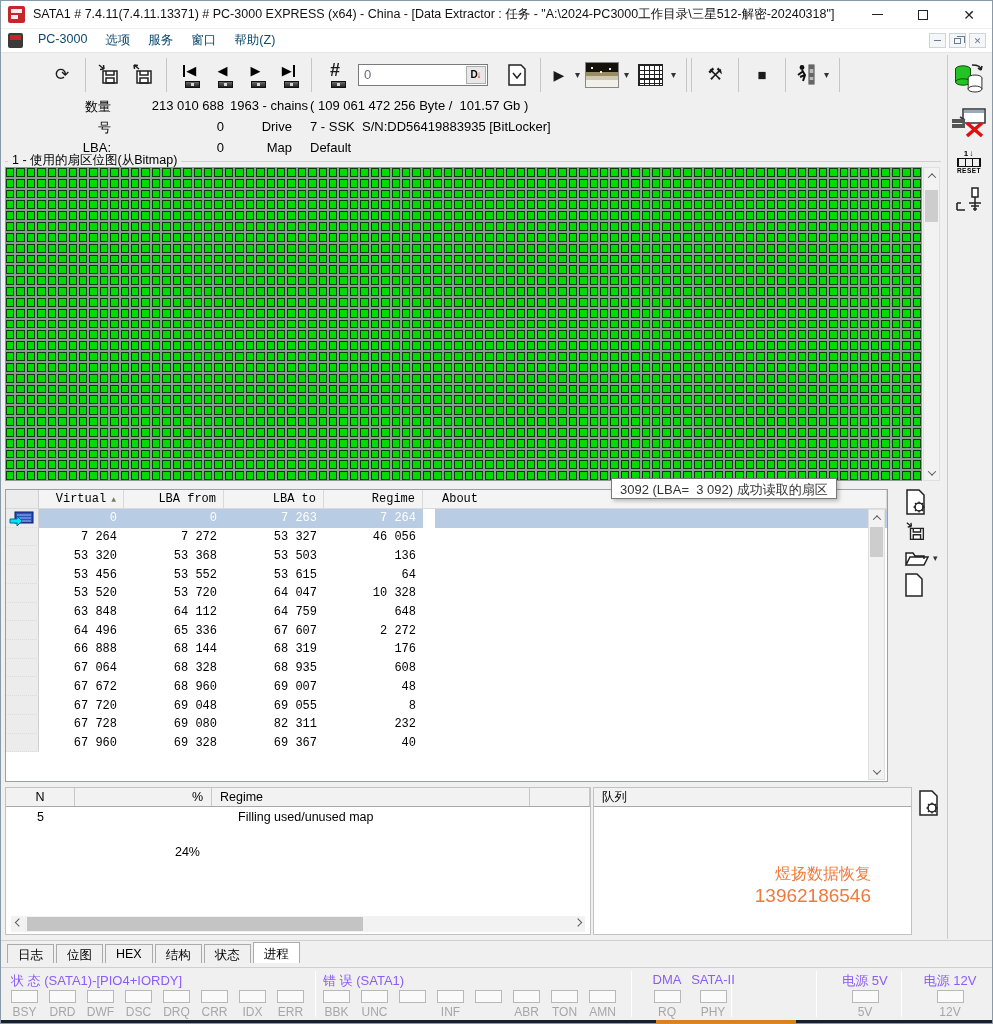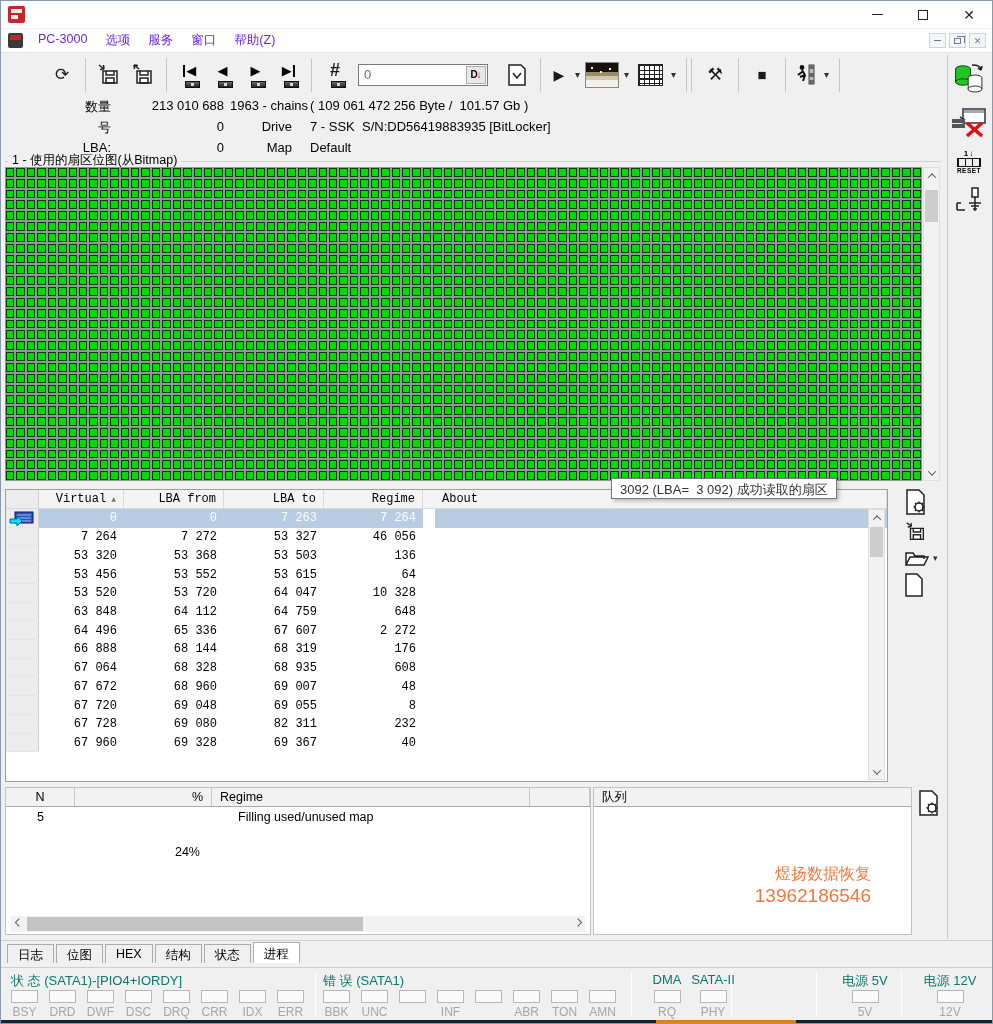--- a/index.html
+++ b/index.html
@@ -15,21 +15,21 @@
   .title-text { margin-left:8px; font-size:12.5px; color:#111; white-space:nowrap; overflow:hidden; }
   .win-controls { margin-left:auto; display:flex; height:100%; }
   .win-btn { width:46px; height:100%; display:flex; align-items:center; justify-content:center; color:#222; font-size:14px; }
   .glyph-min { width:11px; height:1.5px; background:#222; display:block; }
   .glyph-max { width:10px; height:10px; border:1.5px solid #222; display:block; }
 
   
   .menubar { position:absolute; left:0; top:28px; right:0; height:24px; background:#fff; display:flex; align-items:center; border-bottom:1px solid #e5e5e5; }
   .menu-logo { width:15px; height:15px; margin:0 6px 0 7px; background:#3a3a3a; border-radius:2px; position:relative; }
   .menu-logo i { position:absolute; left:2px; top:2px; width:11px; height:5px; background:#c5262c; }
-  .menu-item { padding:3px 9px; font-size:12.5px; color:#6d28d9; cursor:default; }
+  .menu-item { padding:3px 9px; font-size:12.5px; color:#0c4a6e; cursor:default; }
   .mdi-controls { margin-left:auto; margin-right:6px; display:flex; gap:3px; }
   .mdi-btn { width:17px; height:15px; border:1px solid #ccd4dc; background:#f4f6f8; display:flex; align-items:center; justify-content:center; color:#6b7b90; font-size:9px; }
   .mdi-min { width:7px; height:1.5px; background:#6b7b90; display:block; }
   .mdi-restore { width:7px; height:6px; border:1px solid #6b7b90; position:relative; background:#f4f6f8; }
   .mdi-restore:before { content:""; position:absolute; left:2px; top:-3px; width:7px; height:6px; border:1px solid #6b7b90; border-bottom:none; border-left:none; }
 
   
   .toolbar { position:absolute; left:0; top:52px; right:52px; height:43px; background:#f0f0f0; display:flex; align-items:center; }
   .tb-sep { width:1px; height:34px; background:#c6c6c6; margin:0 6px; flex:0 0 auto; }
   .tb-btn { width:34px; height:36px; display:flex; align-items:center; justify-content:center; flex:0 0 auto; position:relative; color:#1a1a1a; }
@@ -133,21 +133,21 @@
 
   
   .tabline { position:absolute; left:0; top:939px; right:0; height:1px; background:#cfcfcf; }
   .tabbar { position:absolute; left:6px; top:940px; height:22px; display:flex; align-items:flex-end; gap:2px; }
   .tab { height:19px; padding:2px 10px 0 10px; border:1px solid #ababab; border-bottom:none; background:#f0f0f0; font-size:12.5px; }
   .tab.active { background:#fff; height:21px; padding-top:3px; }
 
   
   .statusbar { position:absolute; left:0; top:966px; right:0; height:54px; background:#f0f0f0; border-top:1px solid #cfcfcf; }
   .sb-group { position:absolute; top:4px; }
-  .sbg-title { font-size:13px; color:#0f766e; height:16px; white-space:nowrap; }
+  .sbg-title { font-size:13px; color:#8b5cf6; height:16px; white-space:nowrap; }
   .sbg-boxes { display:flex; gap:11px; margin-top:2px; }
   .sbg-col { width:27px; display:flex; flex-direction:column; align-items:center; }
   .ind-box { width:27px; height:13px; border:1px solid #b8b8b8; background:#fafafa; }
   .ind-label { margin-top:2px; font-size:12px; color:#a6a6a6; white-space:nowrap; }
   .sb-div { position:absolute; top:970px; width:1px; height:46px; background:#ddd; border-right:1px solid #fff; }
   .single .sbg-title { text-align:center; }
   .single .sbg-boxes { justify-content:center; }
 
   .bottom-edge { position:absolute; left:0; bottom:0; width:100%; height:3px; background:#17212b; }
   .bottom-edge i { position:absolute; left:655px; top:0; width:140px; height:3px; background:#d8821e; }
@@ -155,20 +155,21 @@
 </head>
 <body>
 
 <div class="window">
 
   <div class="titlebar">
     <div class="app-logo">
         <i></i>
         <i></i>
       </div>
+    <div class="title-text">SATA1 # 7.4.11(7.4.11.13371) # PC-3000 EXPRESS (x64) - China - [Data Extractor : 任务 - "A:\2024-PC3000工作目录\三星512-解密-20240318"]</div>
     <div class="win-controls">
       <div class="win-btn">
           <span class="glyph-min"></span>
         </div>
       <div class="win-btn">
           <span class="glyph-max"></span>
         </div>
       <div class="win-btn">✕</div>
     </div>
   </div>

